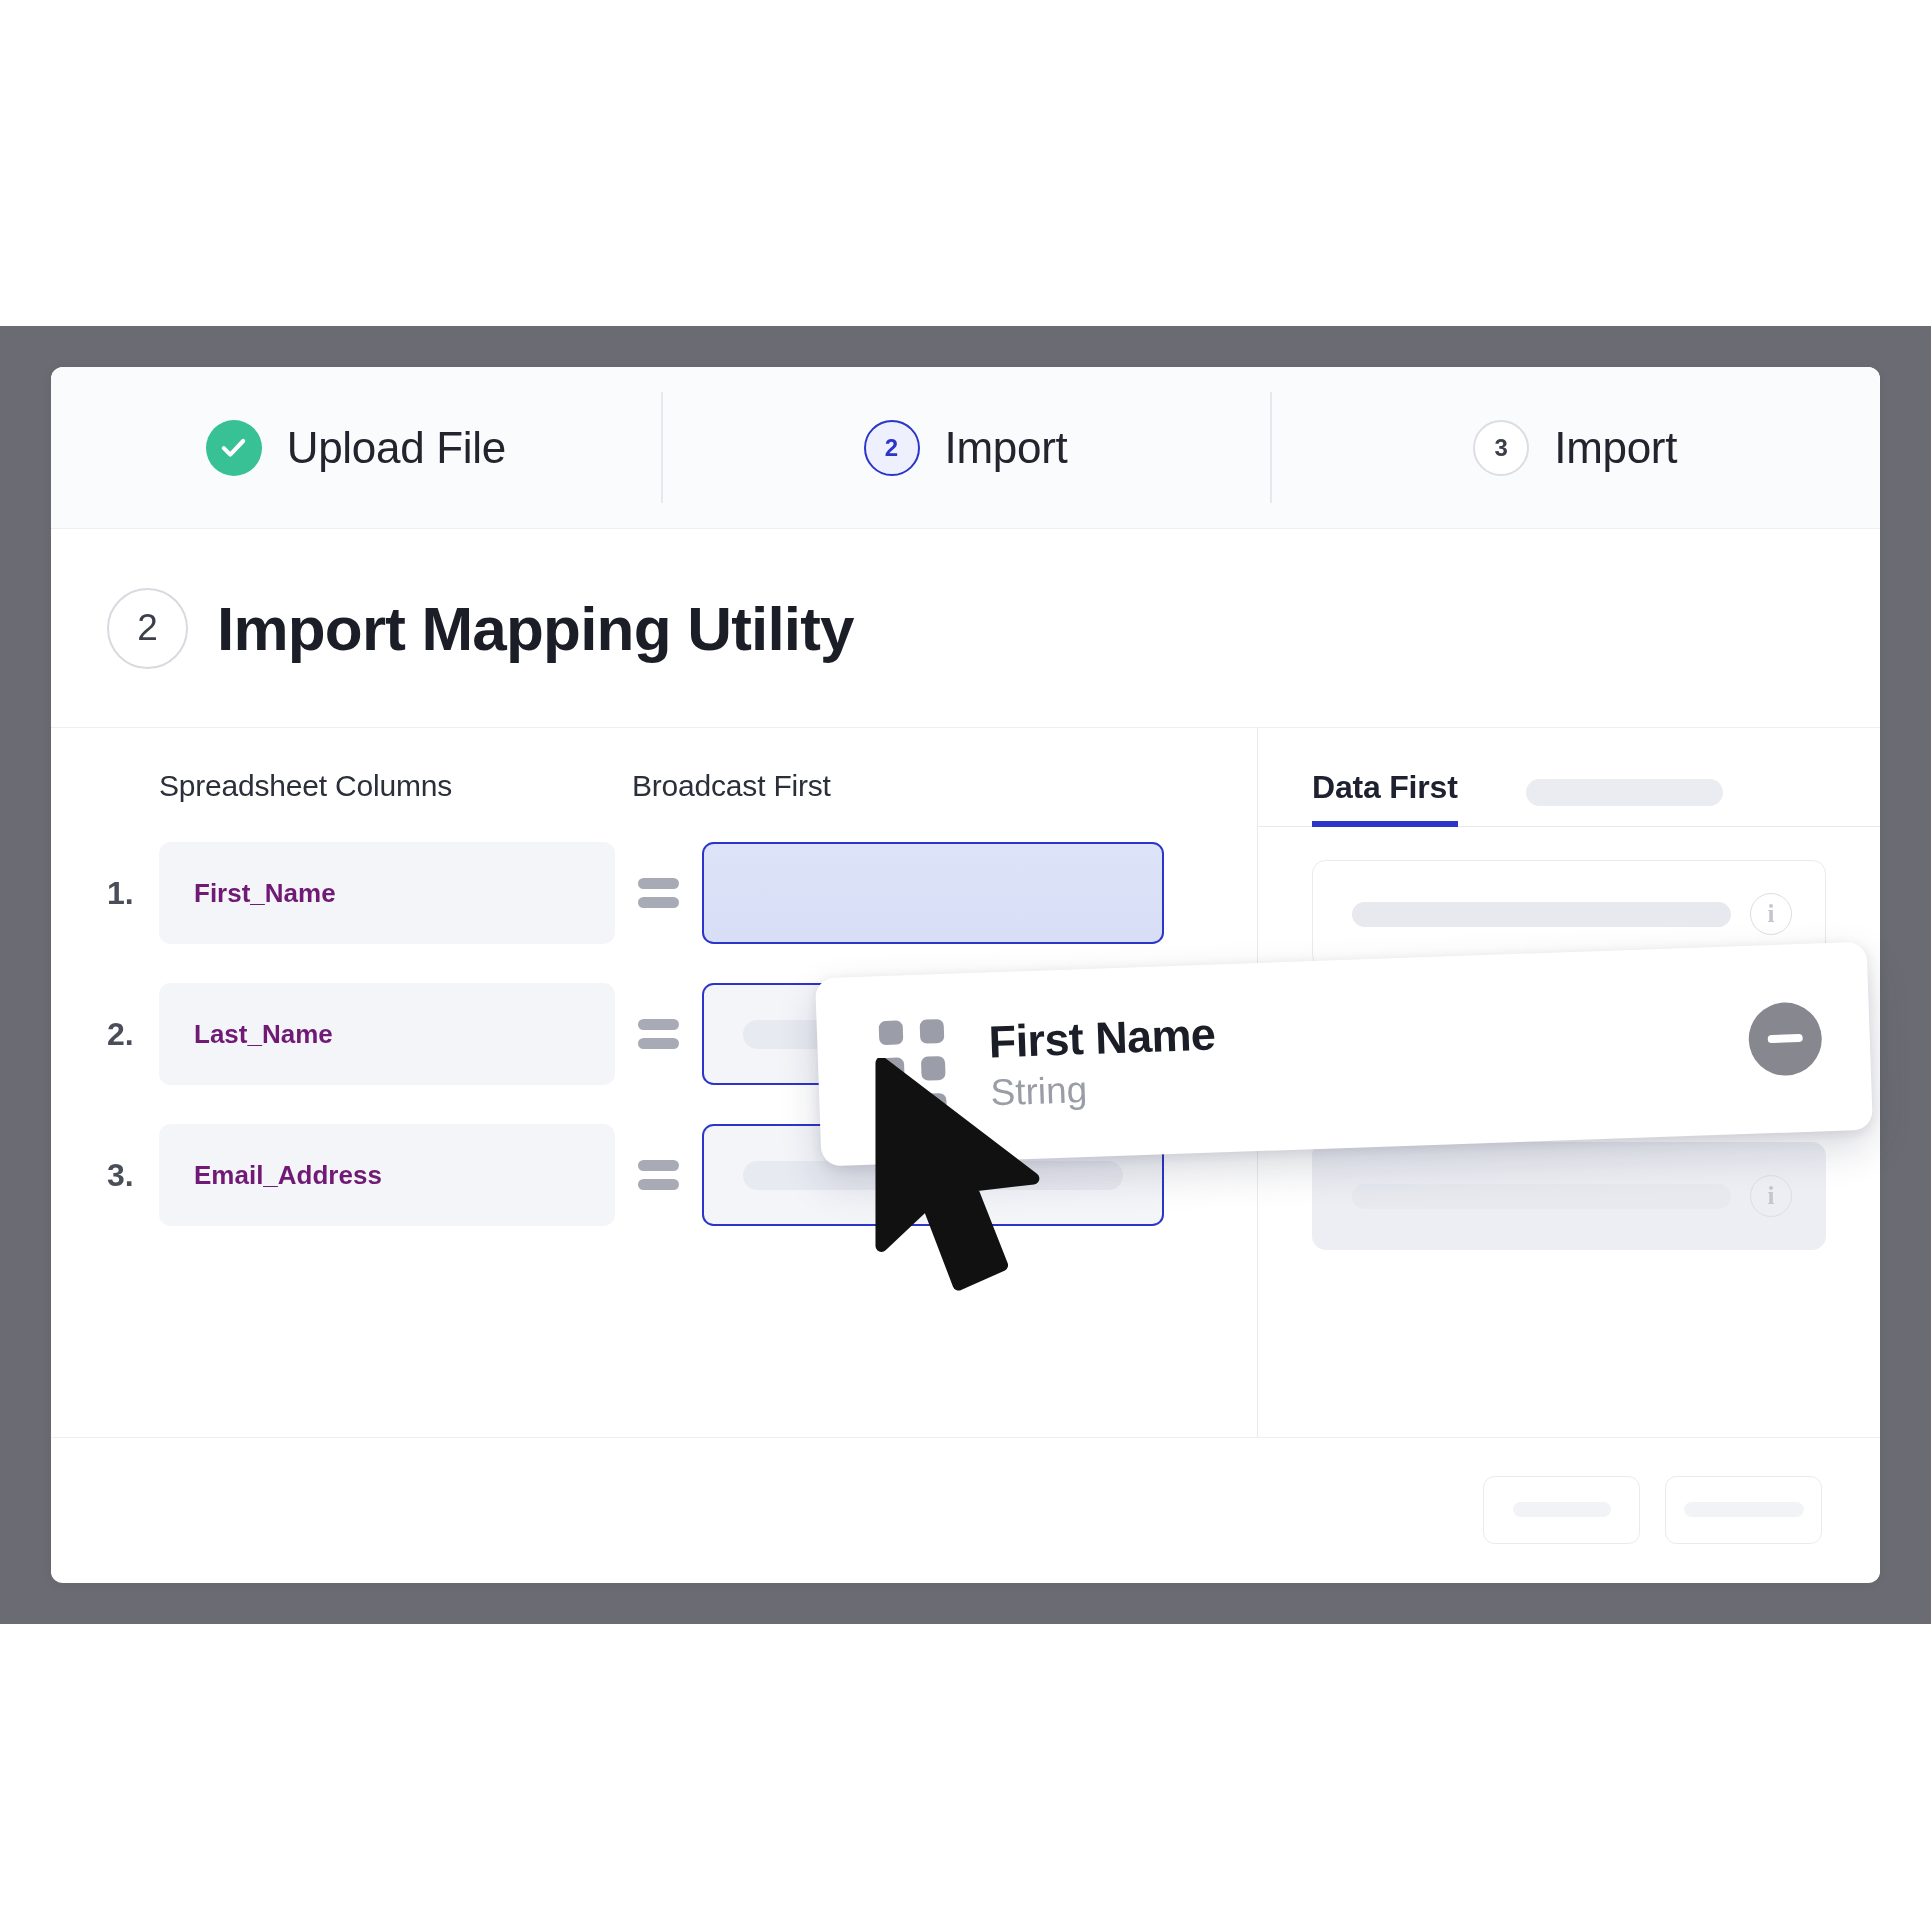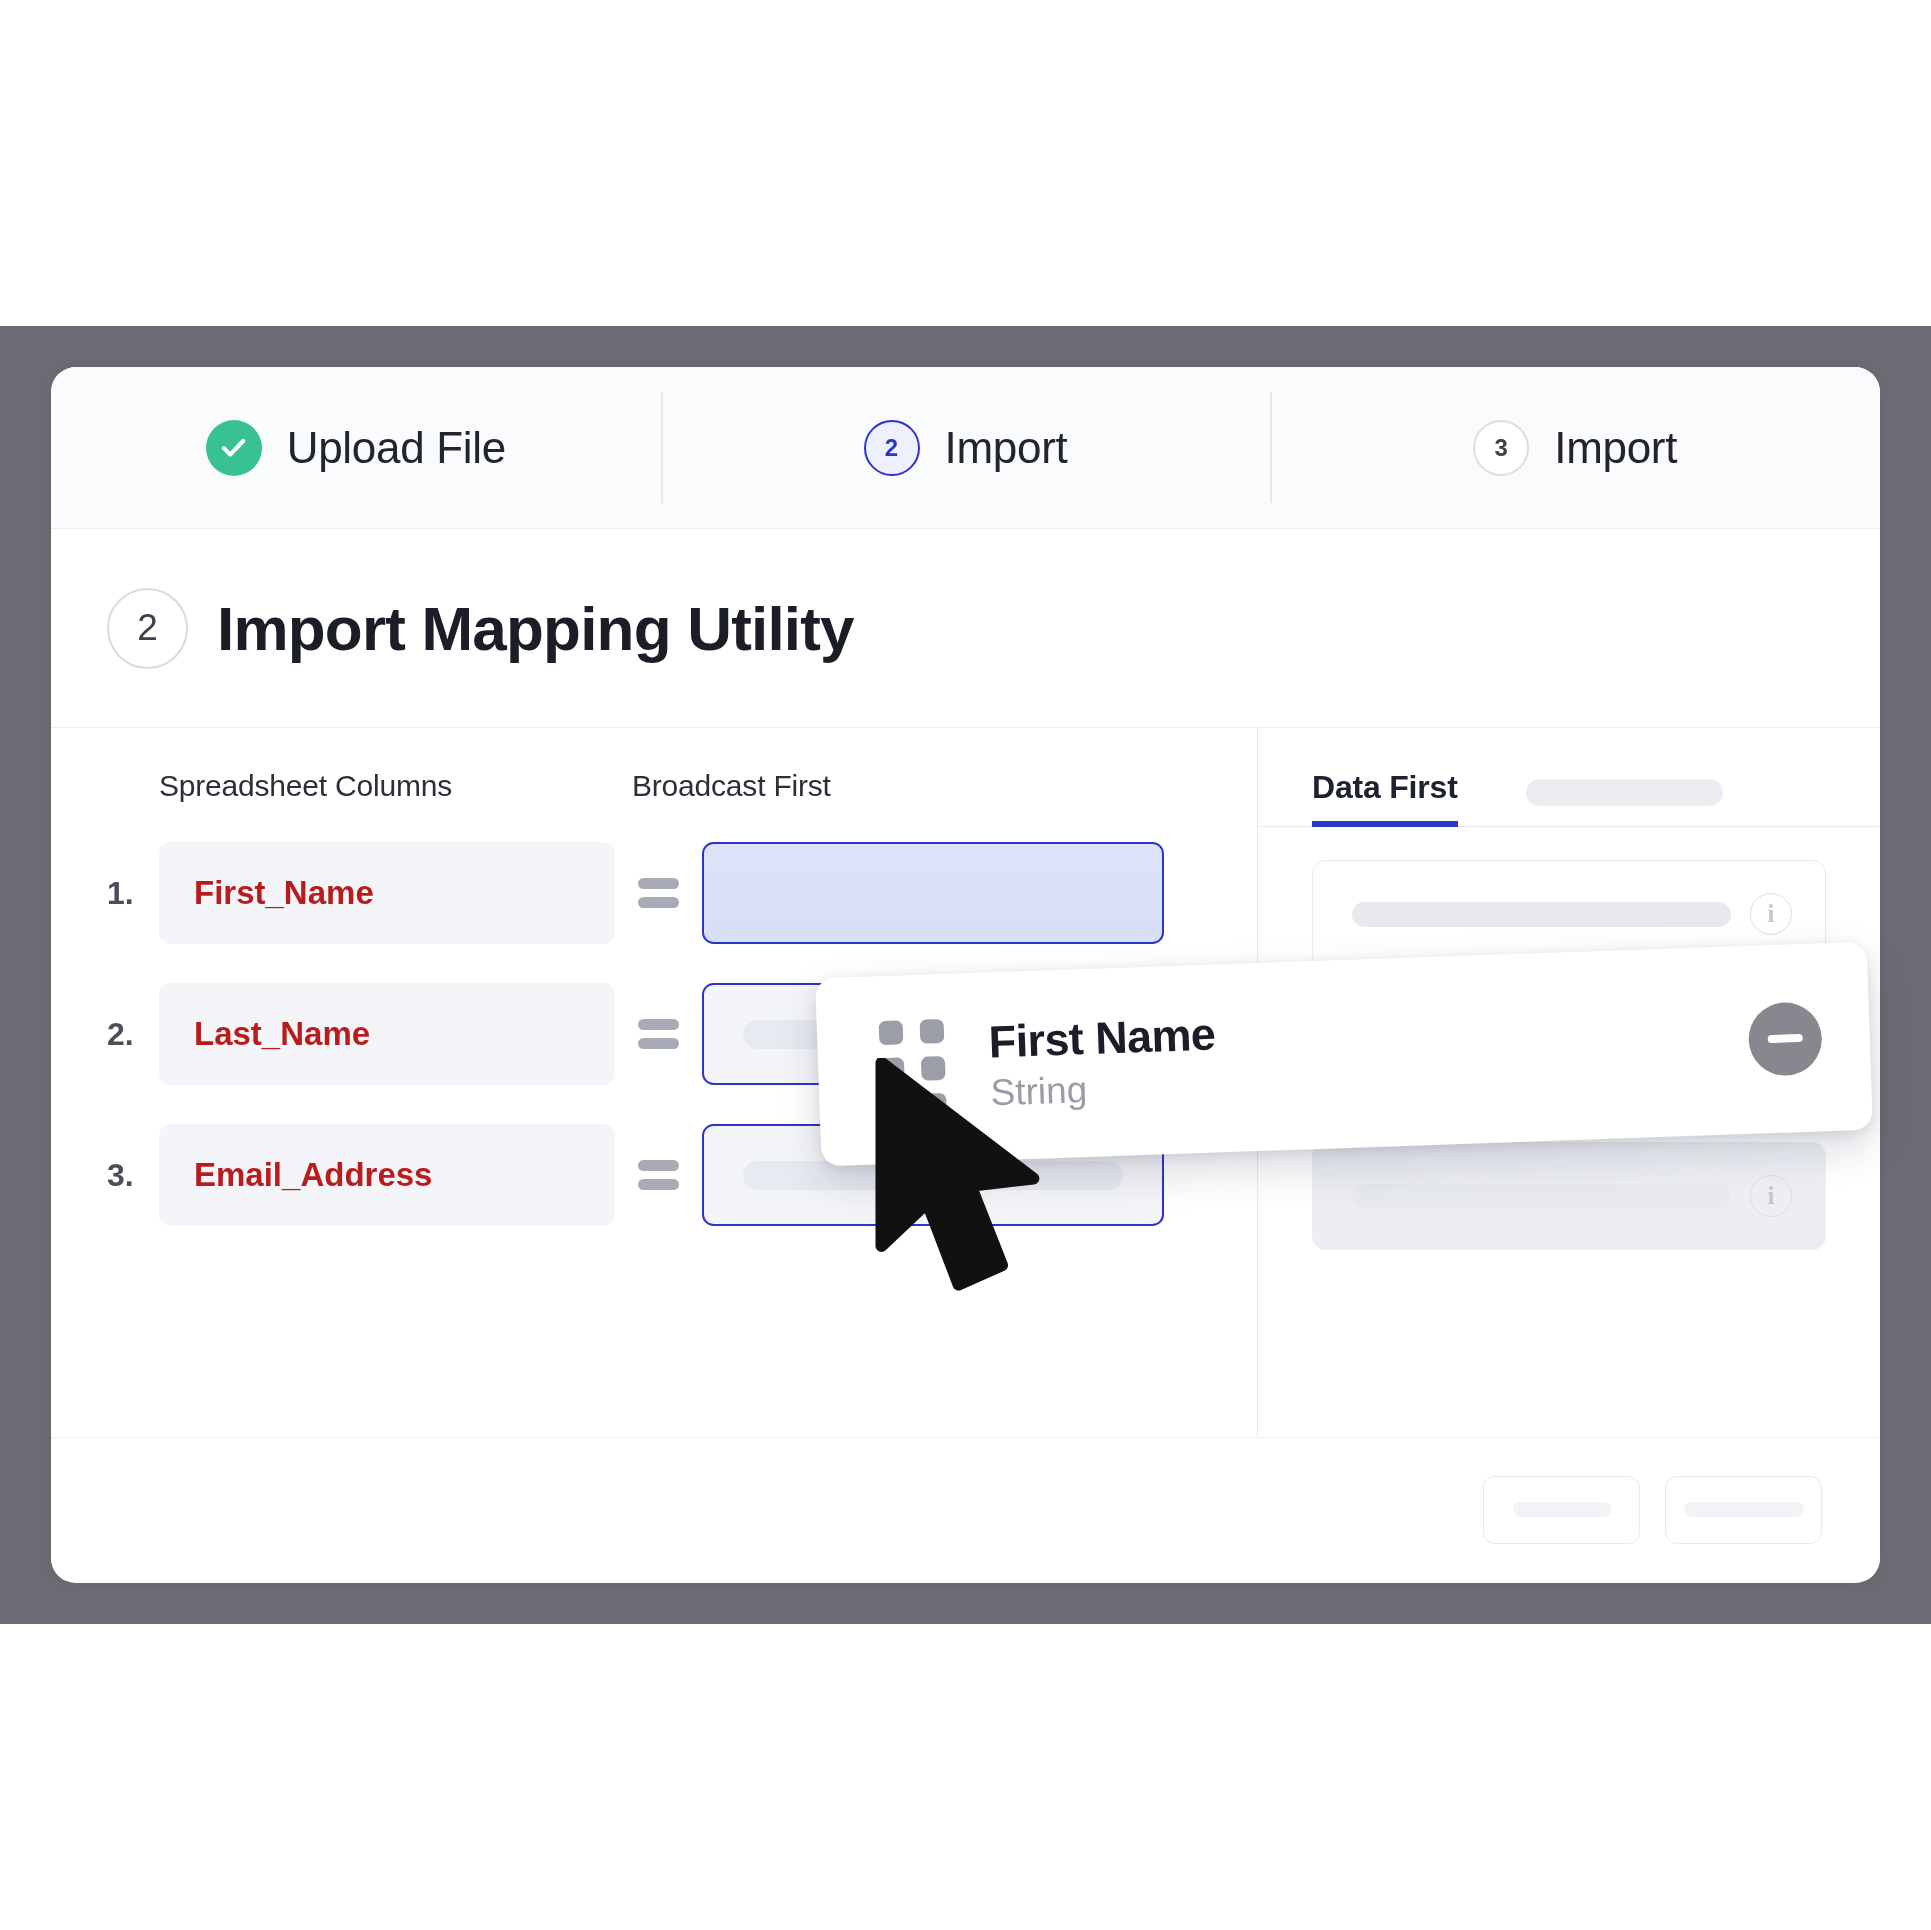--- a/index.html
+++ b/index.html
@@ -18,21 +18,21 @@
     left: 0; top: 326px;
     width: 1931px; height: 1298px;
     background: #6b6c73;
   }
 
   #window {
     position: absolute;
     left: 51px; top: 367px;
     width: 1829px; height: 1216px;
     background: #ffffff;
-    border-radius: 25px;
+    border-radius: 12px;
     overflow: hidden;
     box-shadow: 0 1.9px 11.6px rgba(0,0,0,.06);
   }
 
   
   #stepper {
     position: relative;
     display: flex;
     height: 162px;
     background: #fafbfc;
@@ -137,23 +137,23 @@
     font-weight: 600;
     color: #4a4e59;
     flex: 0 0 auto;
   }
   .src-chip {
     height: 102px;
     border-radius: 11.6px;
     background: #f4f5f9;
     display: flex; align-items: center;
     padding: 0 35px;
-    font-size: 33px;
+    font-size: 26px;
     font-weight: 600;
-    color: #b91c1c;
+    color: #701a75;
     flex: 0 0 auto;
   }
   .src-chip.w1 { width: 456px; }
   .src-chip.w2 { width: 456px; }
   .src-chip.w3 { width: 456px; }
 
   .eq-icon {
     width: 87px;
     flex: 0 0 auto;
     display: flex; flex-direction: column;

